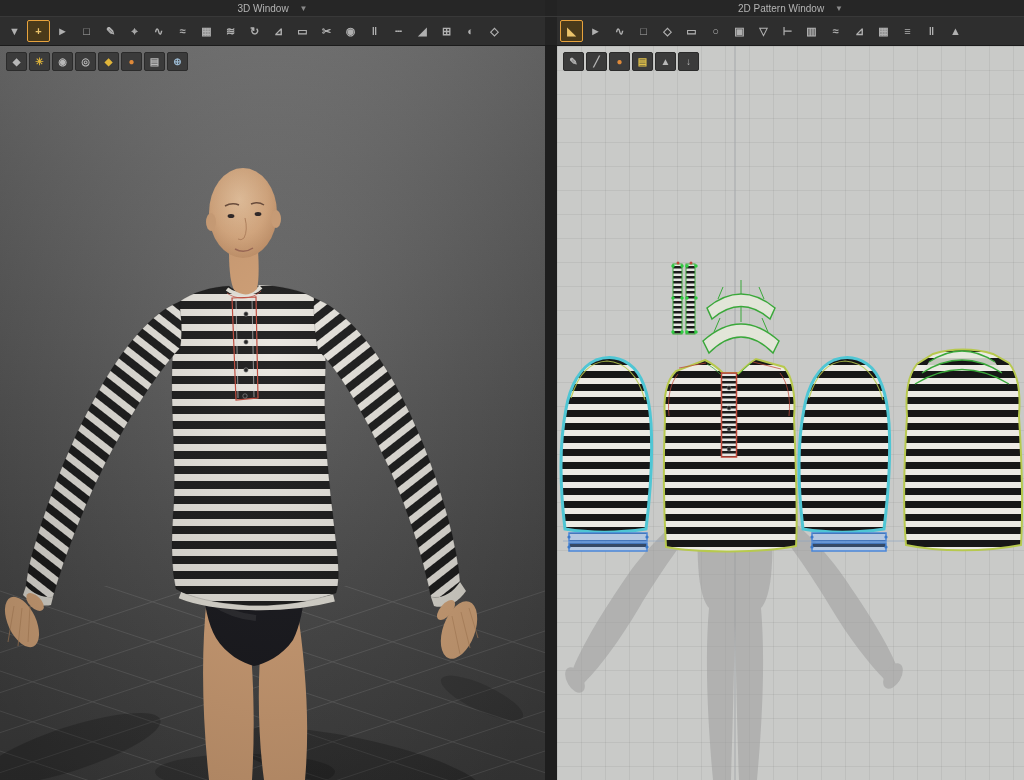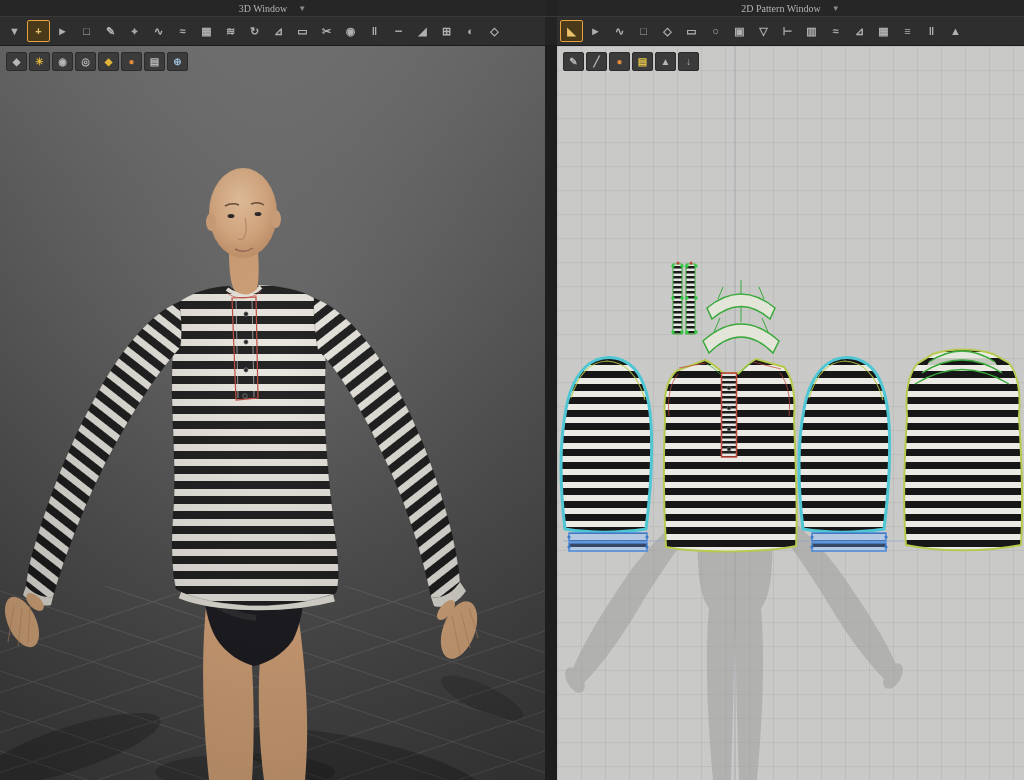--- a/index.html
+++ b/index.html
@@ -3,21 +3,21 @@
 <meta charset="utf-8">
 <style>
   * { margin:0; padding:0; box-sizing:border-box; }
   html,body { width:1024px; height:780px; overflow:hidden; background:#222;
               font-family:"Liberation Sans", sans-serif; }
   .app { width:1024px; height:780px; display:flex; flex-direction:column; }
 
   
   .titlebar { flex:0 0 16px; height:16px; background:#262626; display:flex;
               align-items:center; font-size:10px; color:#b4b4b4; }
-  .title-half { display:flex; align-items:center; justify-content:center; gap:11px; height:100%;font-family:Liberation Serif, serif; }
+  .title-half { display:flex; align-items:center; justify-content:center; gap:11px; height:100%; }
   .title-half.w3d { width:545px; }
   .title-div { width:12px; height:100%; background:#232323; }
   .title-half.w2d { flex:1; }
   .menu-arrow { color:#8a8a8a; font-size:8px; cursor:pointer; }
 
   
   .toolbar-row { flex:0 0 30px; height:30px; background:#2e2e2e; display:flex;
                  border-top:1px solid #383838; border-bottom:1px solid #1b1b1b; }
   .toolbar { display:flex; align-items:center; padding:0 3px; gap:1px; }
   .toolbar.half3d { width:545px; }

